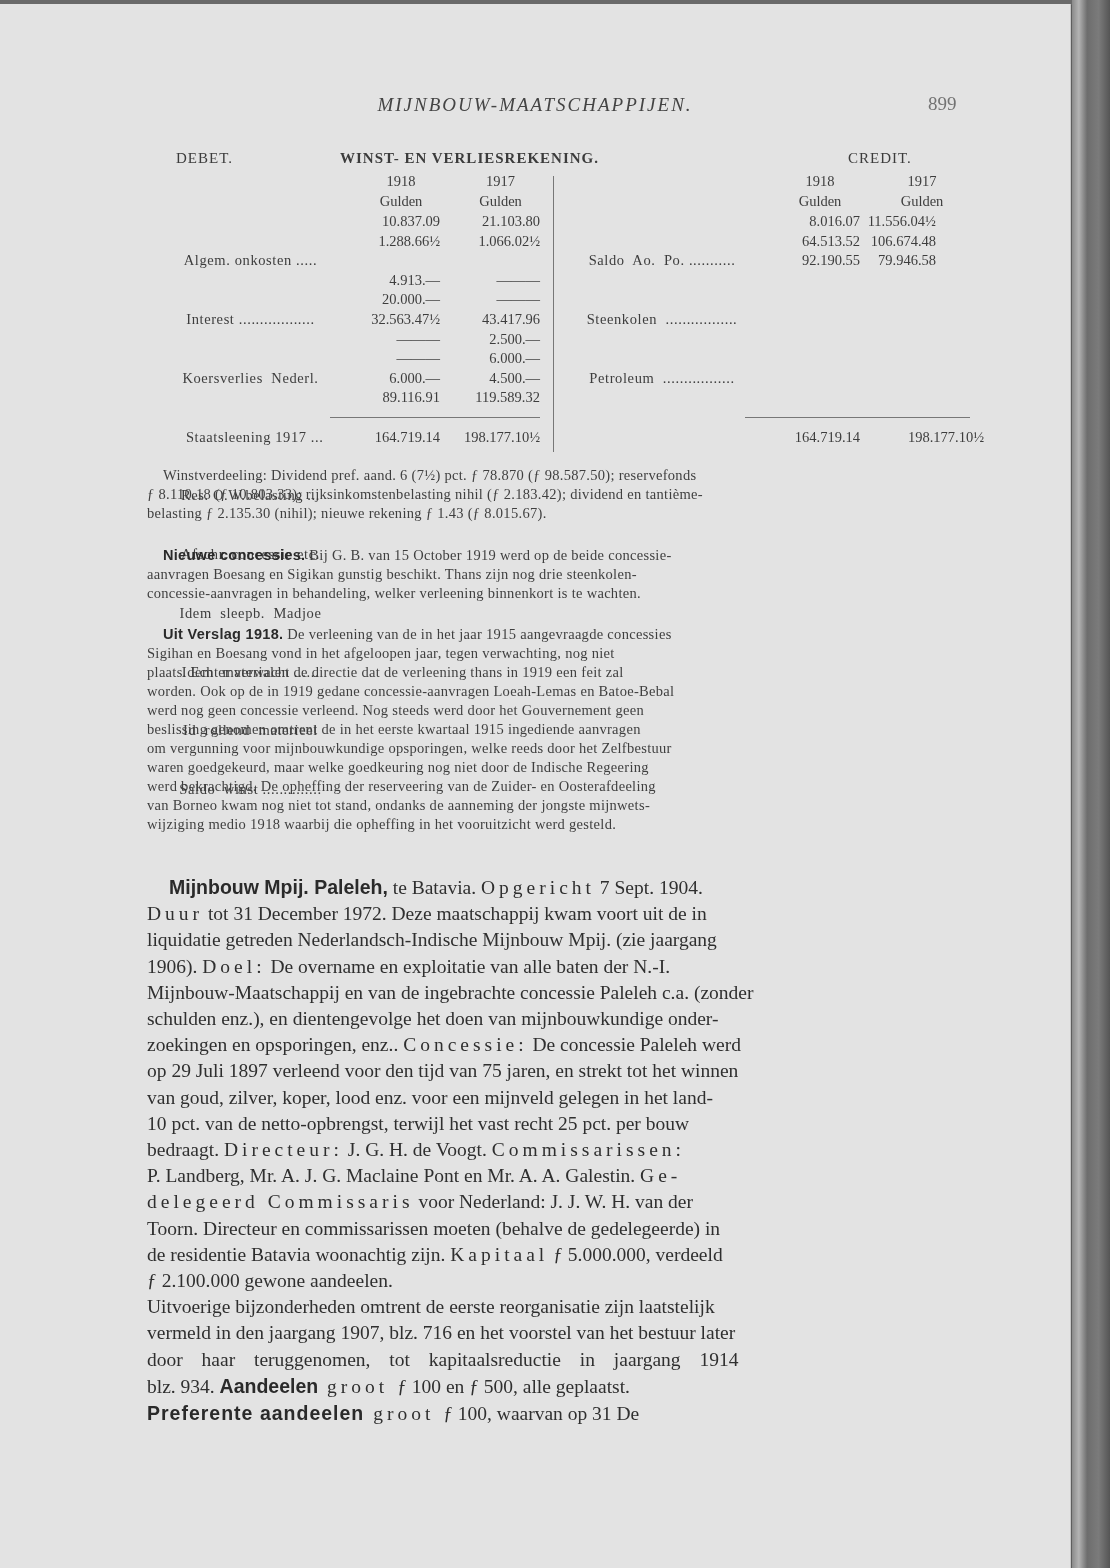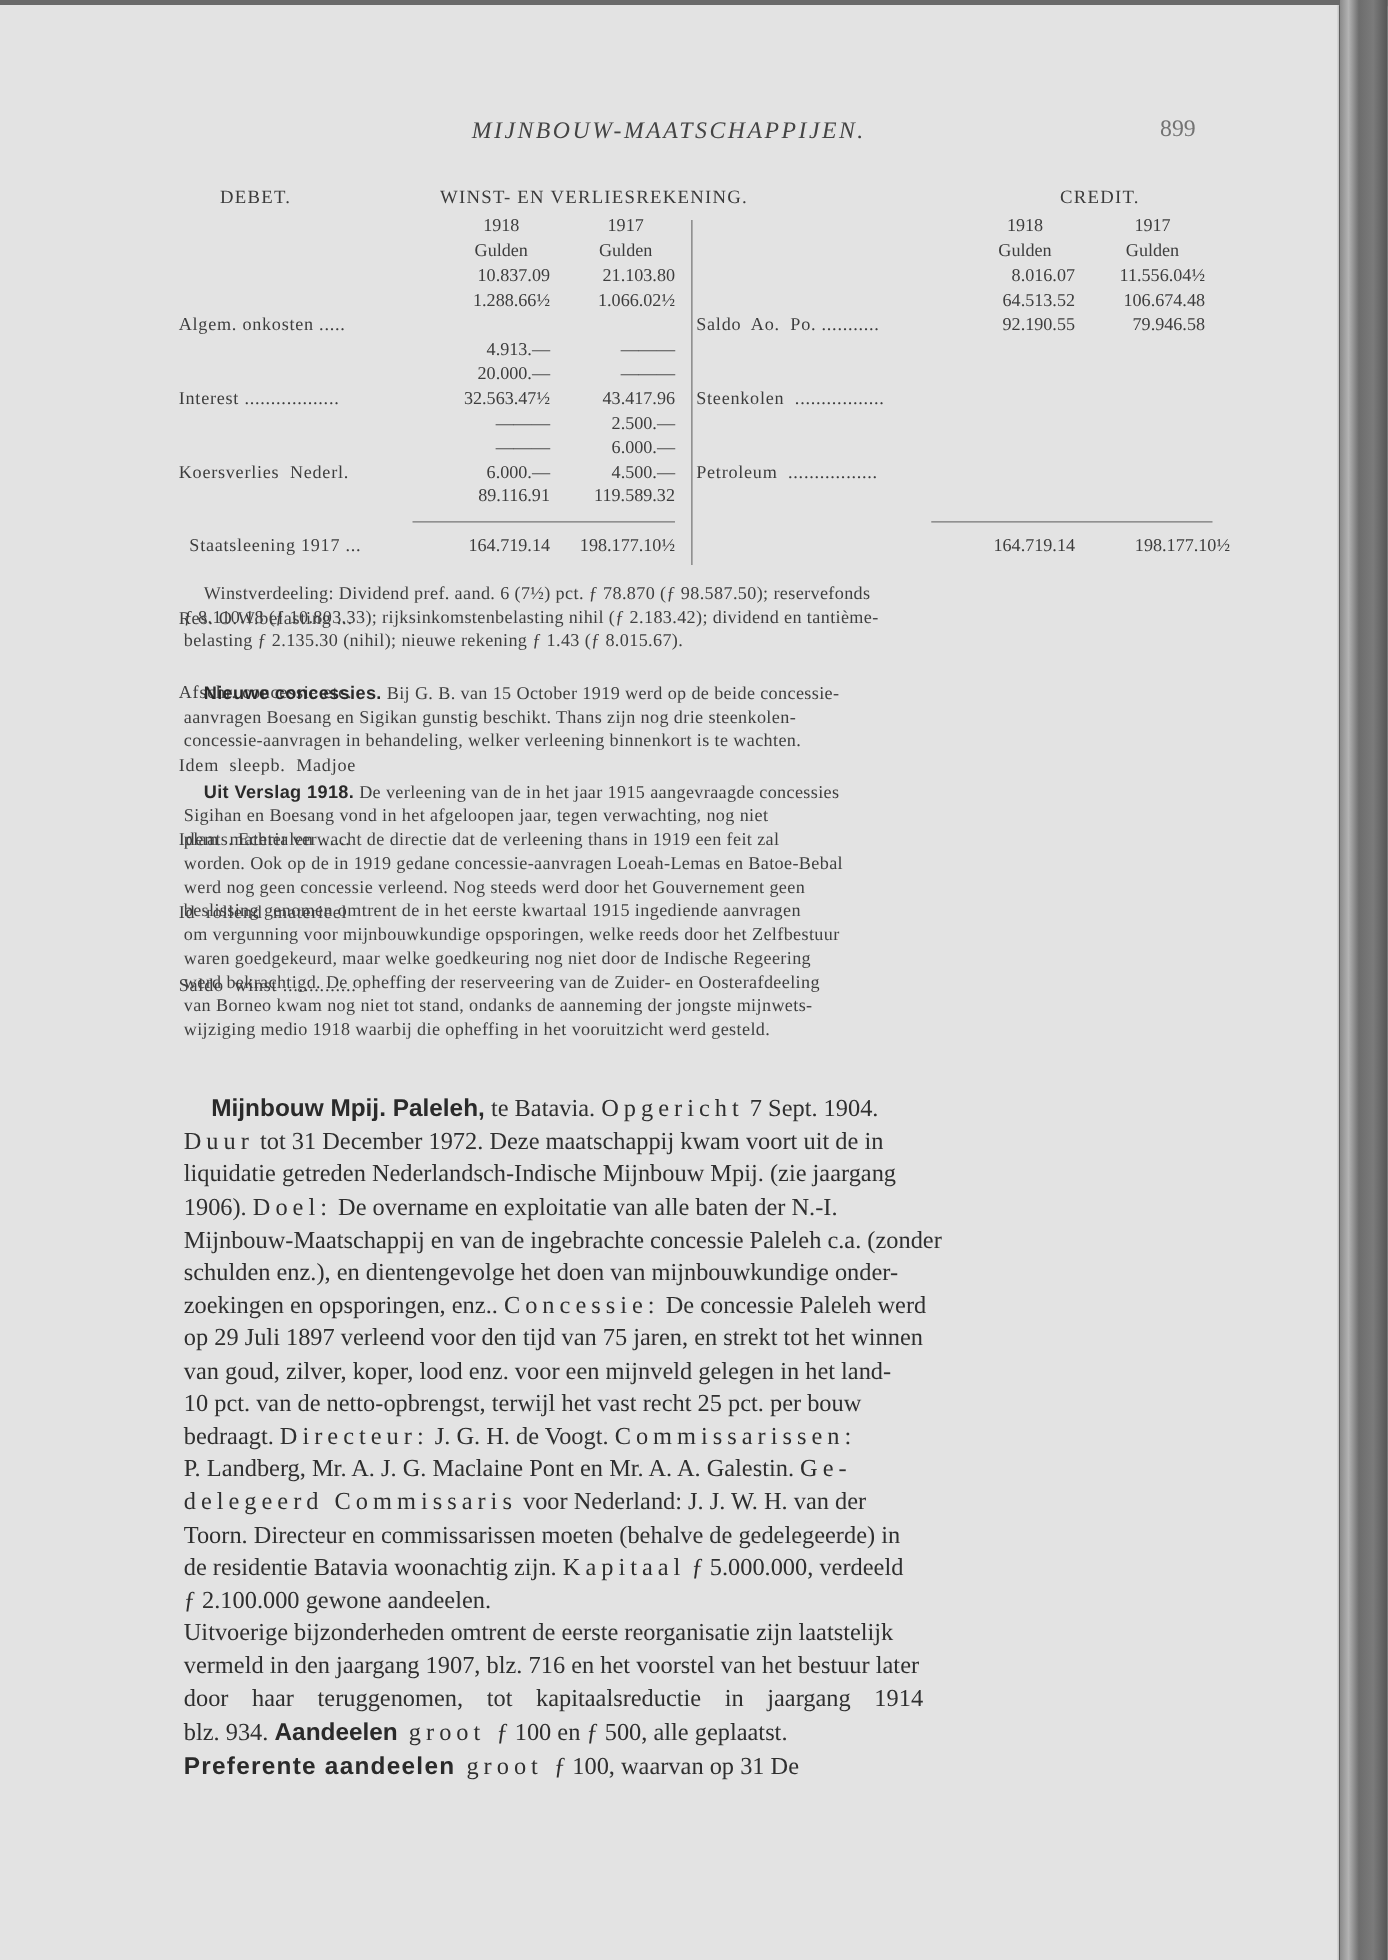--- a/index.html
+++ b/index.html
@@ -19,21 +19,21 @@
     position:absolute; left:1072px; top:0; width:38px; height:1568px;
     background:linear-gradient(to right,#8a8a8a 0%,#b3b3b3 18%,#6d6d6d 40%,#7b7b7b 70%,#555 100%);
   }
   .topbar { position:absolute; left:0; top:0; width:1110px; height:5px; background:#6a6a6a; }
   .running-head {
     position:absolute; top:90px; left:0; width:1070px; text-align:center;
     font-family:"Liberation Serif",serif; font-style:italic; font-size:19px; letter-spacing:2px; color:#444;
   }
   .page-num { position:absolute; top:89px; left:928px; font-family:"Liberation Serif",serif; font-size:19px; color:#737373; }
   .tbl-h { position:absolute; top:146px; font-family:"Liberation Serif",serif; font-size:15px; letter-spacing:1px; color:#3c3c3c;text-align:right; }
-  .col { position:absolute; font-family:"Liberation Serif",serif; font-size:14.5px; line-height:19.6px; color:#3d3d3d; }
+  .col { position:absolute; font-family:"Liberation Serif",serif; font-size:14.5px; line-height:19.6px; color:#3d3d3d;text-align:center; }
   .num { text-align:right; }
   .label { letter-spacing:0.6px; }
   .vline { position:absolute; left:553px; top:172px; width:1px; height:276px; background:#777; }
   .hline { position:absolute; height:1px; background:#777; }
   .para {
     position:absolute; left:147px; width:828px;
     font-family:"Liberation Serif",serif; font-size:14.5px; line-height:19px;
     text-align:justify; color:#3f3f3f; letter-spacing:0.3px;
   }
   .big {
@@ -48,21 +48,21 @@
 </head>
 <body>
 
 <div class="topbar"></div>
 <div class="page">
 
   <div class="running-head">MIJNBOUW-MAATSCHAPPIJEN.</div>
   <div class="page-num">899</div>
 
   <div class="tbl-h" style="left:176px;">DEBET.</div>
-  <div class="tbl-h" style="left:352px;">WINST- EN VERLIESREKENING.</div>
+  <div class="tbl-h" style="left:340px;font-weight:bold;">WINST- EN VERLIESREKENING.</div>
   <div class="tbl-h" style="left:848px;">CREDIT.</div>
 
   <div class="col" style="left:366px; top:168px; width:70px; text-align:center;">
     <span class="line">1918</span>
     <span class="line">Gulden</span>
   </div>
   <div class="col" style="left:463px; top:168px; width:75px; text-align:center;">
     <span class="line">1917</span>
     <span class="line">Gulden</span>
   </div>
@@ -125,21 +125,21 @@
   <div class="col label" style="left:557px; top:208px; width:210px; white-space:pre;">
     <span class="line">Saldo  Ao.  Po. ...........</span>
     <span class="line">Steenkolen  .................</span>
     <span class="line">Petroleum  .................</span>
   </div>
   <div class="col num" style="left:760px; top:208px; width:100px;">
     <span class="line">8.016.07</span>
     <span class="line">64.513.52</span>
     <span class="line">92.190.55</span>
   </div>
-  <div class="col num" style="left:860px; top:208px; width:104px;">
+  <div class="col num" style="left:832px; top:208px; width:104px;">
     <span class="line">11.556.04½</span>
     <span class="line">106.674.48</span>
     <span class="line">79.946.58</span>
   </div>
   <div class="col num" style="left:760px; top:424px; width:100px;">164.719.14</div>
   <div class="col num" style="left:860px; top:424px; width:124px;">198.177.10½</div>
 
   <div class="para" style="top:462px;">
     <span class="line" style="padding-left:16px;">Winstverdeeling: Dividend pref. aand. 6 (7½) pct. ƒ 78.870 (ƒ 98.587.50); reservefonds</span>
     <span class="line">ƒ 8.110.18 (ƒ 10.803.33); rijksinkomstenbelasting nihil (ƒ 2.183.42); dividend en tantième-</span>

